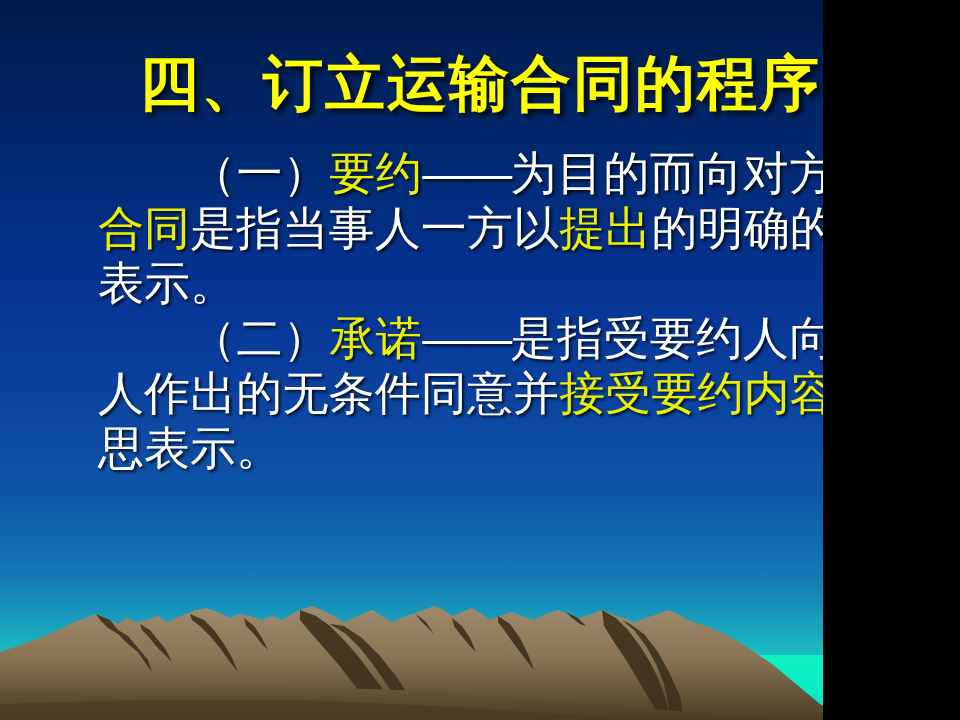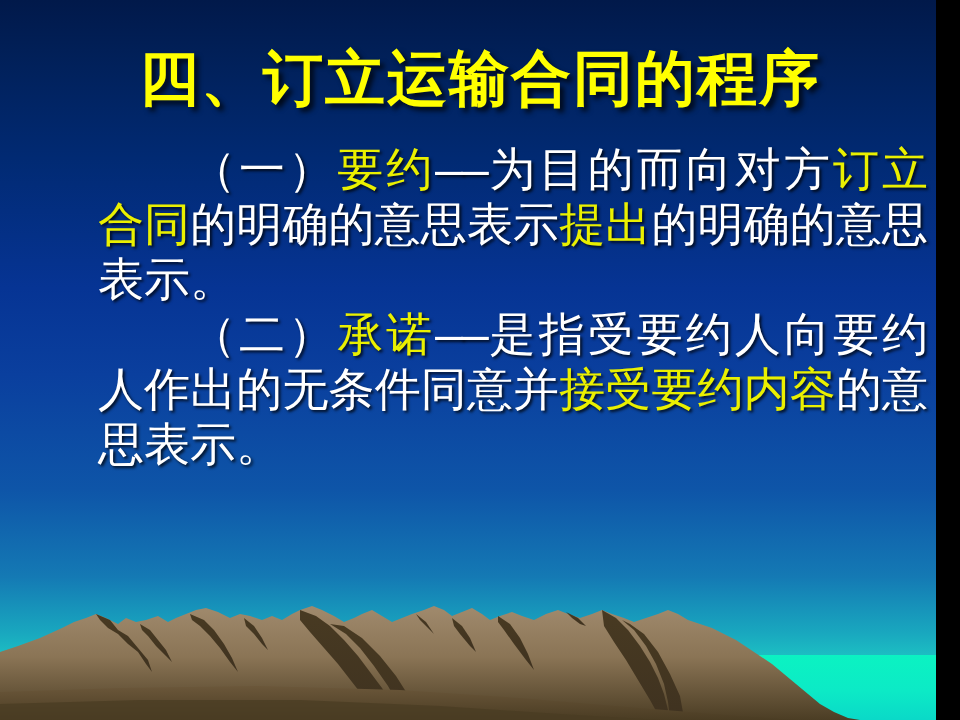--- a/index.html
+++ b/index.html
@@ -4,24 +4,24 @@
 <title>订立运输合同的程序</title>
 <style>
   html, body {
     margin: 0;
     padding: 0;
     background: #000;
   }
 
   .slide {
     position: relative;
-    width: 936px;
+    width: 823px;
     height: 720px;
     overflow: hidden;
-    font-family: Liberation Mono, monospace;
+    font-family: Liberation Sans, sans-serif;
     background: linear-gradient(to bottom,
         #01194a 0%,
         #012059 8%,
         #012a73 22%,
         #063494 40%,
         #0a3f9e 52%,
         #0e55a8 68%,
         #1479b4 80%,
         #19a8bf 88%,
         #1dc6c4 92%,
@@ -145,17 +145,17 @@
              L680,96 L670,74 L658,52 L644,34 L630,24 Z" fill="url(#mtDark)"></path>
 
     <path d="M0,92 L120,88 L260,86 L400,90 L520,98 L640,108 L740,116 L800,120
              L0,120 Z" fill="url(#mtBase)"></path>
     <path d="M0,104 L140,100 L300,100 L440,106 L560,114 L660,120 L0,120 Z" fill="#4a3c23" opacity="0.75"></path>
   </svg>
 
   <div class="title">四、订立运输合同的程序</div>
 
   <div class="body-text">
-    <p class="para"><span>（一）</span><span class="hl">要约</span><span class="dash">——</span><span>为目的而向对方</span><span class="hl">订立合同</span><span>的明确的意思表示</span><span class="hl">提出</span><span>的明确的意思表示。</span></p>
+    <p class="para"><span>（一）</span><span class="hl">要约</span><span class="dash">——</span><span>为目的而向对方</span><span class="hl">订立合同</span><span>是指当事人一方以</span><span class="hl">提出</span><span>的明确的意思表示。</span></p>
     <p class="para"><span>（二）</span><span class="hl">承诺</span><span class="dash">——</span><span>是指受要约人向要约人作出的无条件同意并</span><span class="hl">接受要约内容</span><span>的意思表示。</span></p>
   </div>
 
 </div>
 
 </body></html>

